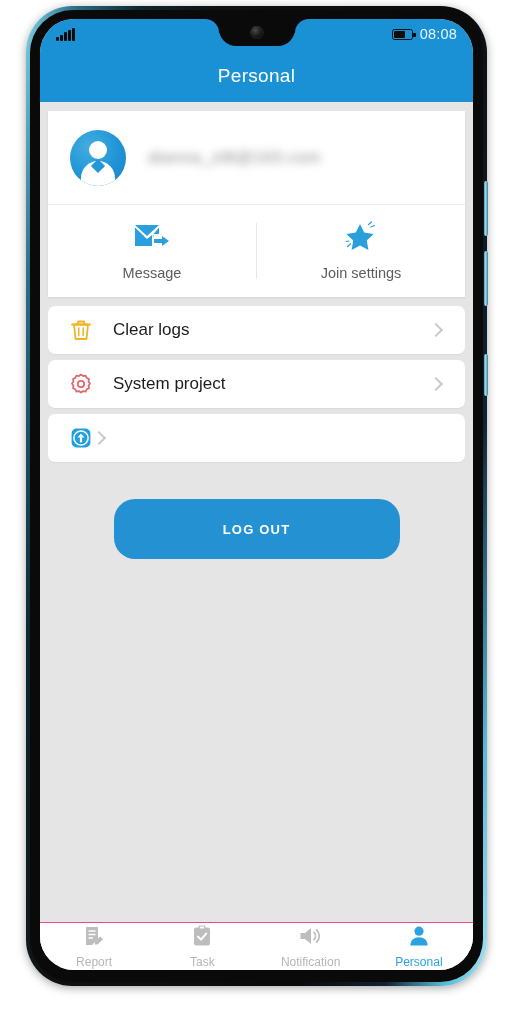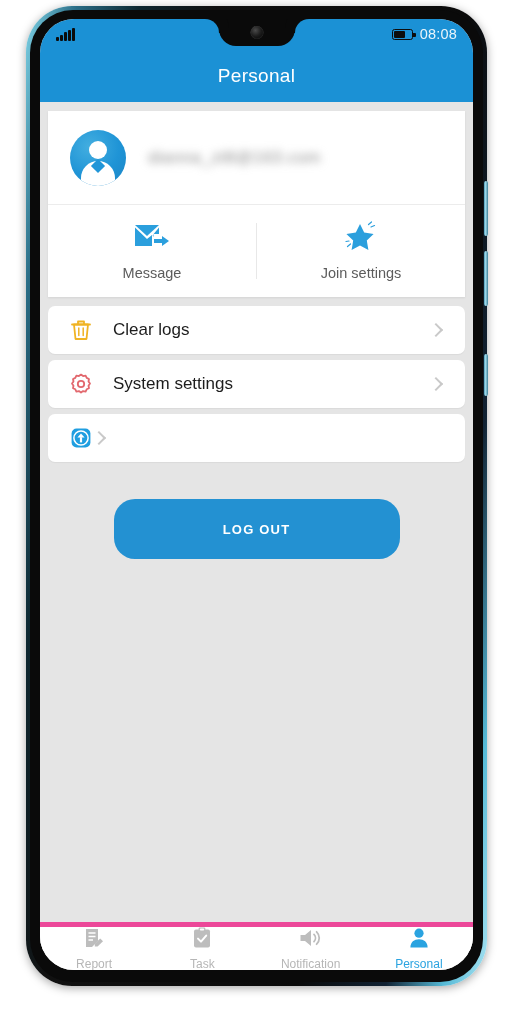--- a/index.html
+++ b/index.html
@@ -294,21 +294,21 @@
   }
 
   
   #bottom-nav {
     position: absolute;
     left: 0; right: 0; bottom: 0;
     height: 48px;
     background: #ffffff;
     display: flex;
     align-items: center;
-    border-top: 5px solid #ec4899;
+    border-top: 1px solid #ec4899;
     z-index: 4;
   }
   .nav-item {
     flex: 1;
     display: flex;
     flex-direction: column;
     align-items: center;
     justify-content: center;
     gap: 3px;
   }
@@ -410,21 +410,21 @@
             <span class="chevron"></span>
           </div>
 
           <div class="menu-item">
             <span class="menu-icon">
               <svg width="24" height="24" viewBox="0 0 24 24">
                 <path d="M12 2.6 l2.1 1.5 2.5 -.5 1.1 2.3 2.3 1.1 -.5 2.5 1.5 2.1 -1.5 2.1 .5 2.5 -2.3 1.1 -1.1 2.3 -2.5 -.5 -2.1 1.5 -2.1 -1.5 -2.5 .5 -1.1 -2.3 -2.3 -1.1 .5 -2.5 -1.5 -2.1 1.5 -2.1 -.5 -2.5 2.3 -1.1 1.1 -2.3 2.5 .5 Z" fill="none" stroke="#e2686e" stroke-width="1.8" stroke-linejoin="round"></path>
                 <circle cx="12" cy="12" r="3.2" fill="none" stroke="#e2686e" stroke-width="1.8"></circle>
               </svg>
             </span>
-            <span class="menu-label">System settings</span>
+            <span class="menu-label">System project</span>
             <span class="chevron"></span>
           </div>
 
 
           <div class="menu-item">
             <span class="menu-icon">
               <svg width="24" height="24" viewBox="0 0 24 24">
                 <rect x="2.6" y="2.6" width="18.8" height="18.8" rx="5" fill="#1f9ee0"></rect>
                 <circle cx="12" cy="12" r="7.1" fill="none" stroke="#ffffff" stroke-width="1.5"></circle>
                 <path d="M12 7.6 L15.6 11.6 L8.4 11.6 Z" fill="#ffffff"></path>

